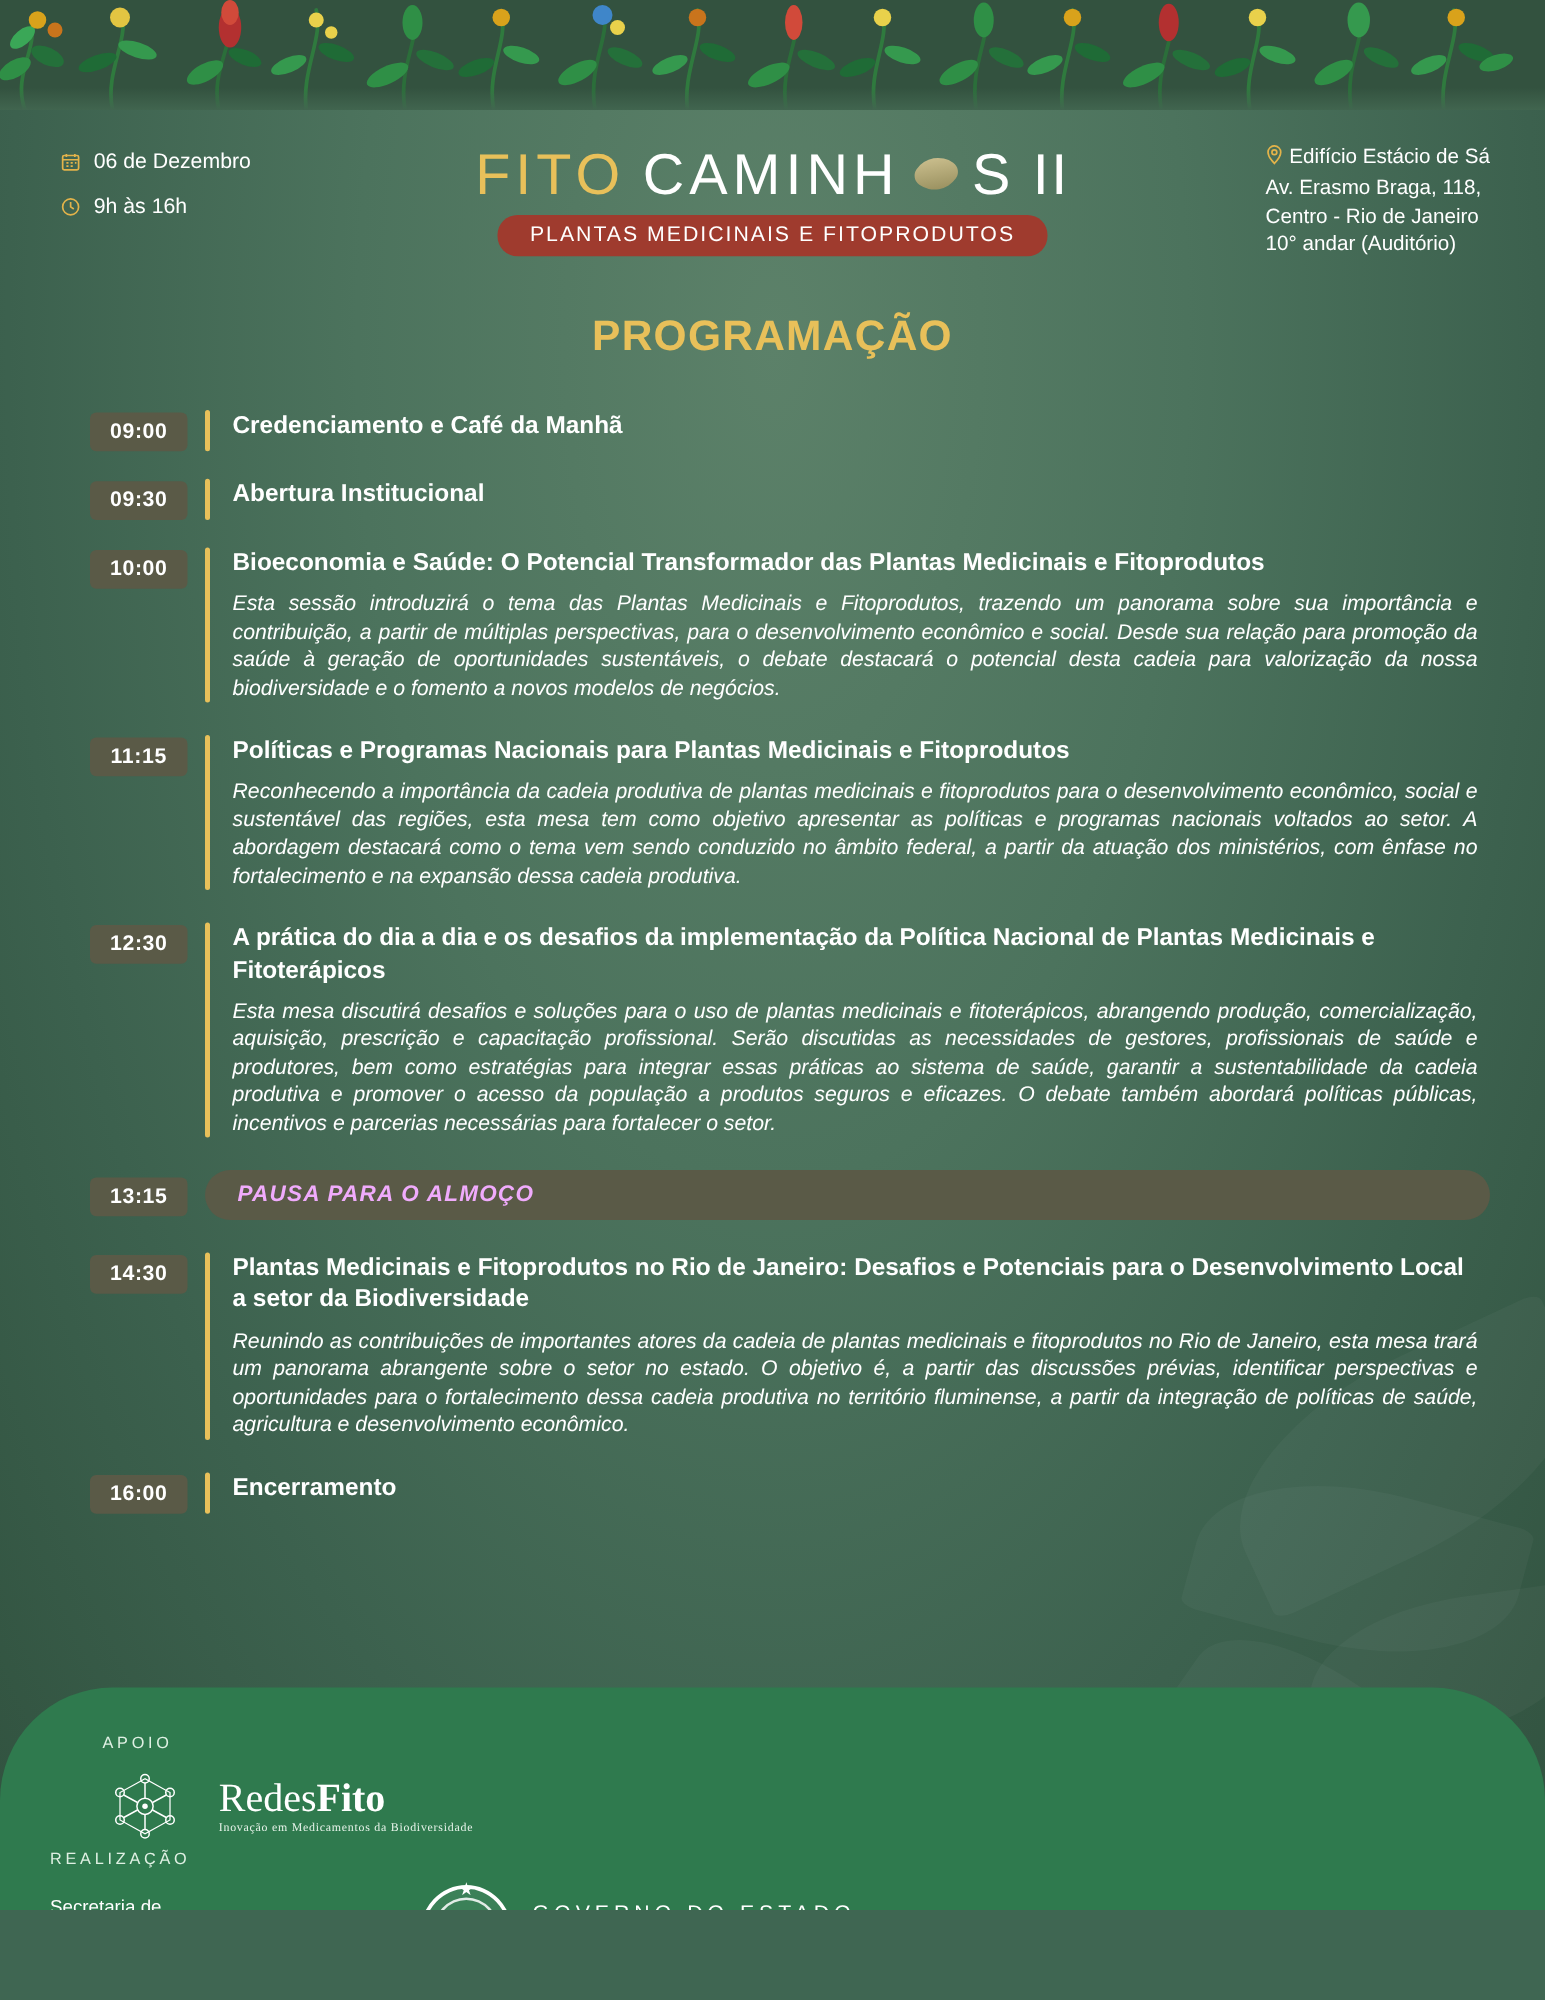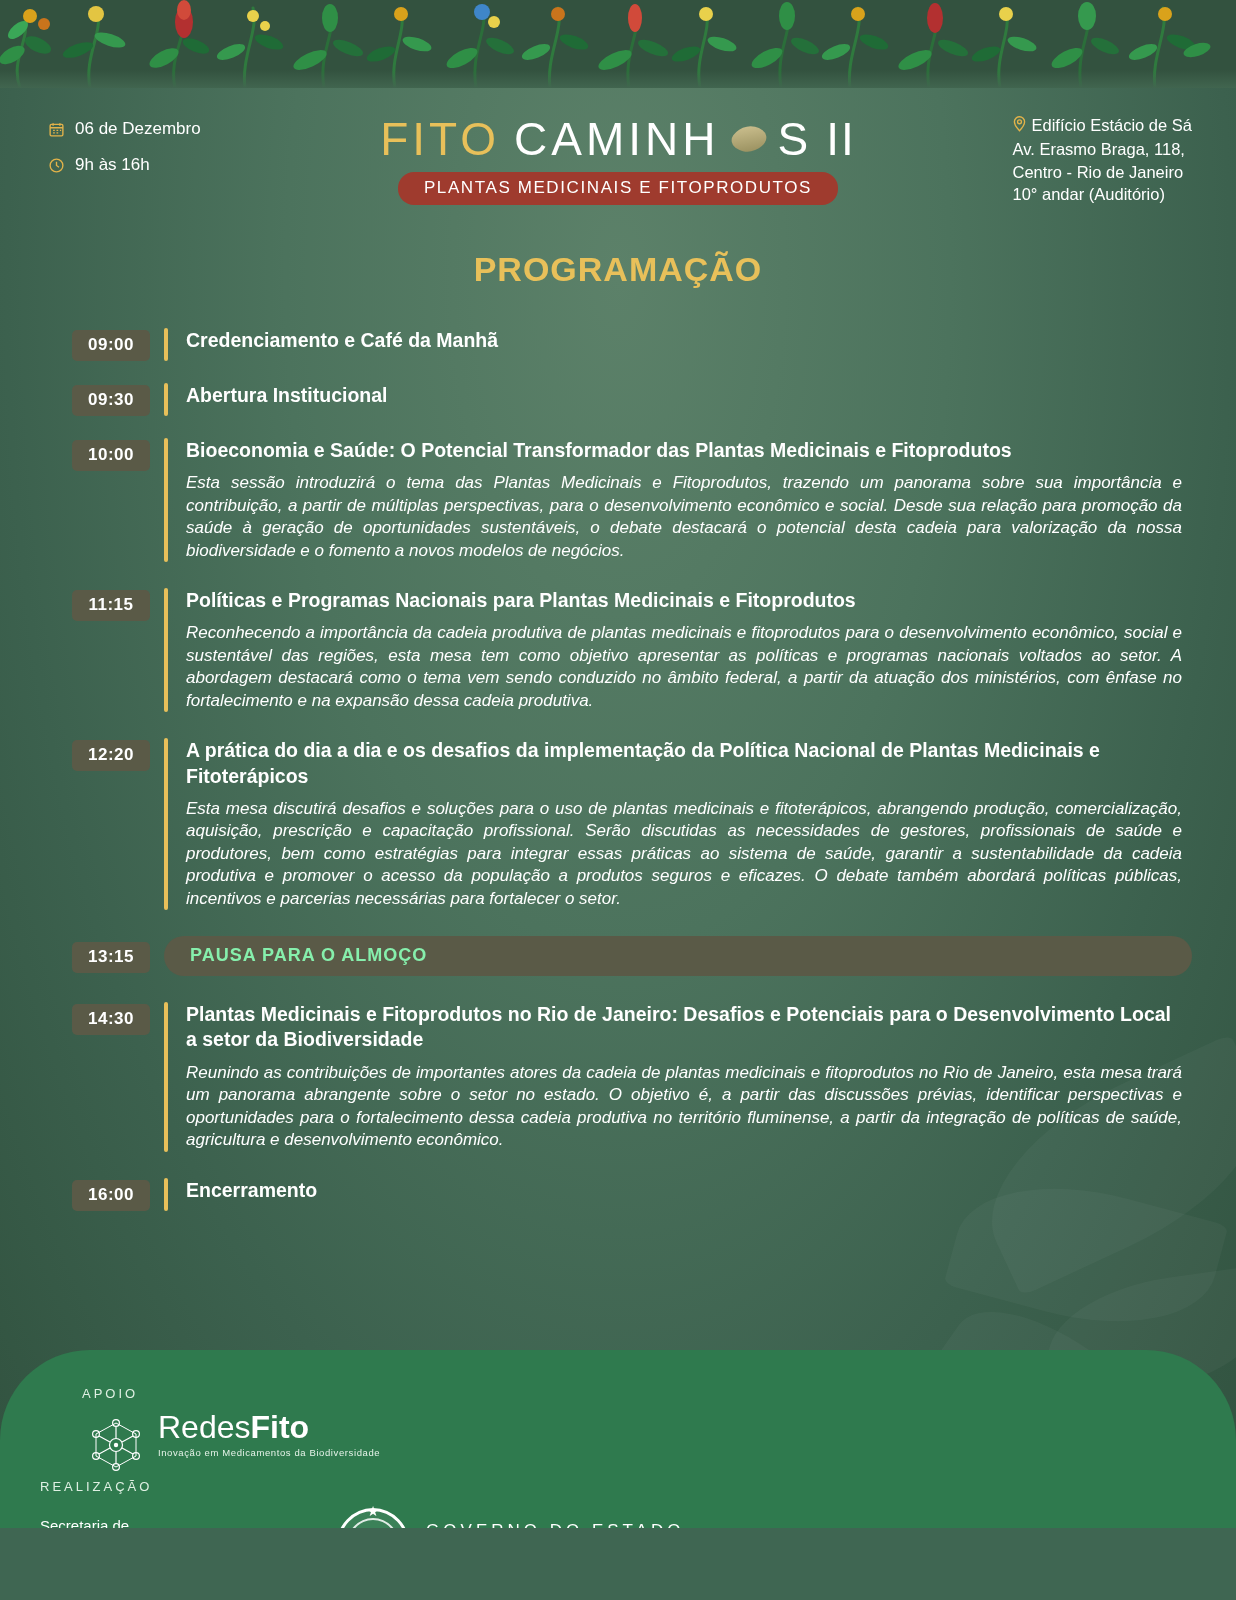--- a/index.html
+++ b/index.html
@@ -168,26 +168,27 @@
     text-align: justify;
   }
   .item.compact { margin-bottom: 22px; }
 
   
   .lunch-row { display: flex; align-items: center; margin-bottom: 26px; }
   .lunch-pill {
     flex: 1 1 auto;
     margin-left: 14px;
     background: #5a5a47;
-    color: #86efac;
+    color: #f0abfc;
     font-weight: bold;
     font-size: 18px;
     letter-spacing: 1px;
     padding: 9px 0 10px 26px;
     border-radius: 22px;
+    font-style: italic;
   }
 
   
   .footer {
     position: absolute;
     left: 0; right: 0; bottom: 0;
     height: 178px;
     background: #2f7a4e;
     border-top-left-radius: 90px;
     border-top-right-radius: 90px;
@@ -201,21 +202,21 @@
   }
   .f-col-apoio { width: 360px; }
   .f-label {
     color: #dff0e3;
     font-size: 13px;
     letter-spacing: 3px;
     margin-bottom: 10px;
     padding-left: 42px;
   }
   .f-label.real { padding-left: 0; }
-  .apoio-logos { display: flex; align-items: flex-start; gap: 8px; padding-left: 42px; }
+  .apoio-logos { display: flex; align-items: center; gap: 25px; padding-left: 42px; font-family: Liberation Serif, serif; }
   .redes-mark {
     width: 68px; height: 68px;
     position: relative;
   }
   .redes-text .rf {
     font-size: 32px;
     color: #ffffff;
     line-height: 1;
   }
   .redes-text .rf .bold { font-weight: bold; }
@@ -464,21 +465,21 @@
     <div class="item">
       <div class="time">11:15</div>
       <div class="bar"></div>
       <div class="content">
         <div class="item-title notitlejust">Políticas e Programas Nacionais para Plantas Medicinais e Fitoprodutos</div>
         <div class="item-desc">Reconhecendo a importância da cadeia produtiva de plantas medicinais e fitoprodutos para o desenvolvimento econômico, social e sustentável das regiões, esta mesa tem como objetivo apresentar as políticas e programas nacionais voltados ao setor. A abordagem destacará como o tema vem sendo conduzido no âmbito federal, a partir da atuação dos ministérios, com ênfase no fortalecimento e na expansão dessa cadeia produtiva.</div>
       </div>
     </div>
 
     <div class="item">
-      <div class="time">12:20</div>
+      <div class="time">12:30</div>
       <div class="bar"></div>
       <div class="content">
         <div class="item-title notitlejust">A prática do dia a dia e os desafios da implementação da Política Nacional de Plantas Medicinais e Fitoterápicos</div>
         <div class="item-desc">Esta mesa discutirá desafios e soluções para o uso de plantas medicinais e fitoterápicos, abrangendo produção, comercialização, aquisição, prescrição e capacitação profissional. Serão discutidas as necessidades de gestores, profissionais de saúde e produtores, bem como estratégias para integrar essas práticas ao sistema de saúde, garantir a sustentabilidade da cadeia produtiva e promover o acesso da população a produtos seguros e eficazes. O debate também abordará políticas públicas, incentivos e parcerias necessárias para fortalecer o setor.</div>
       </div>
     </div>
 
     <div class="lunch-row">
       <div class="time">13:15</div>
       <div class="lunch-pill">PAUSA PARA O ALMOÇO</div>

